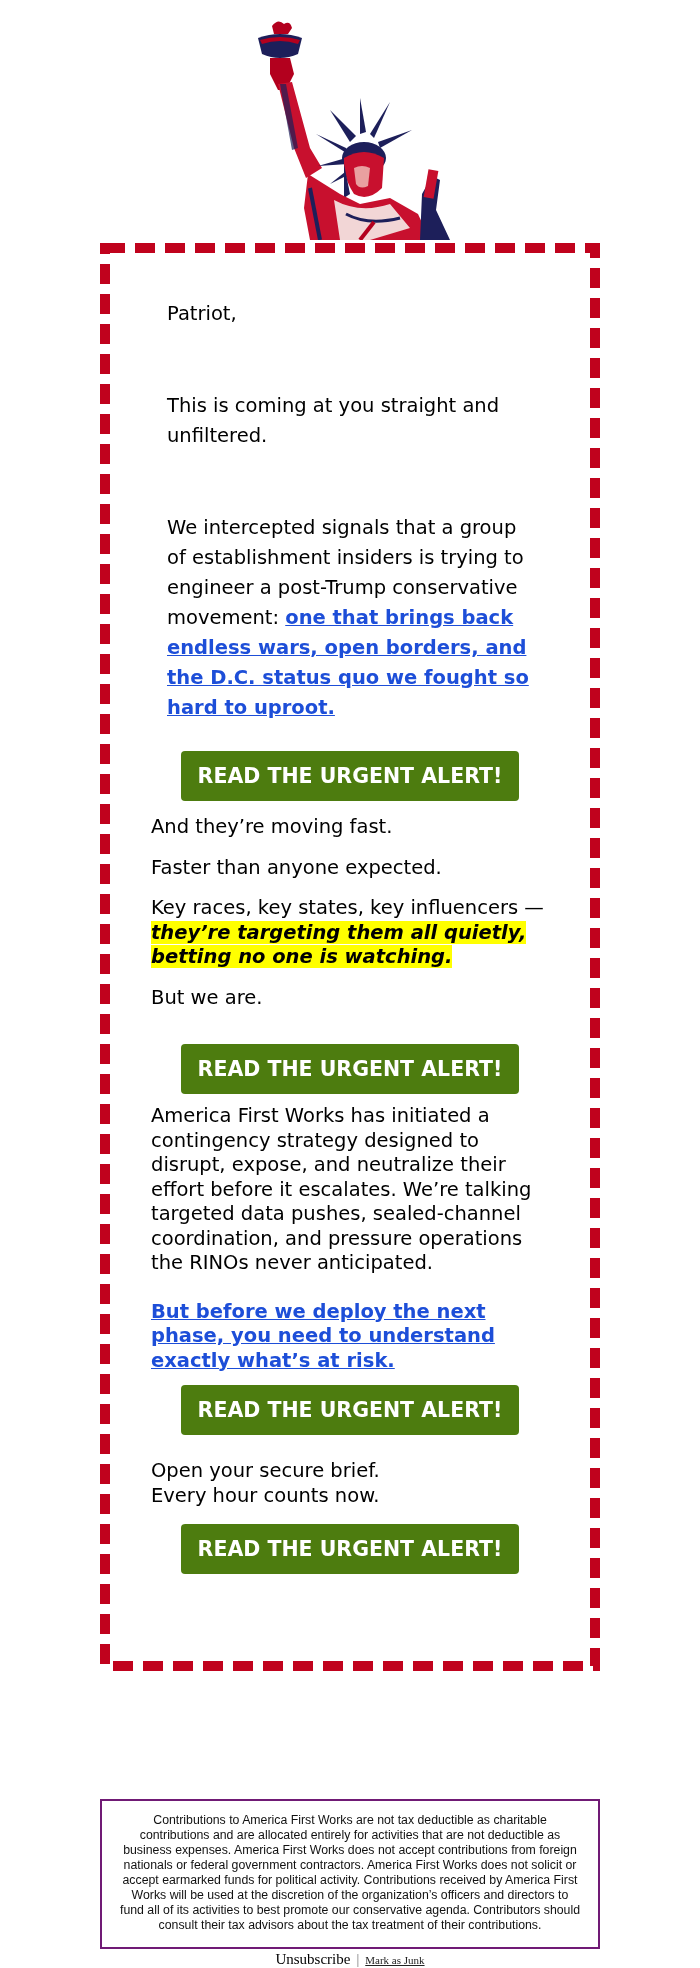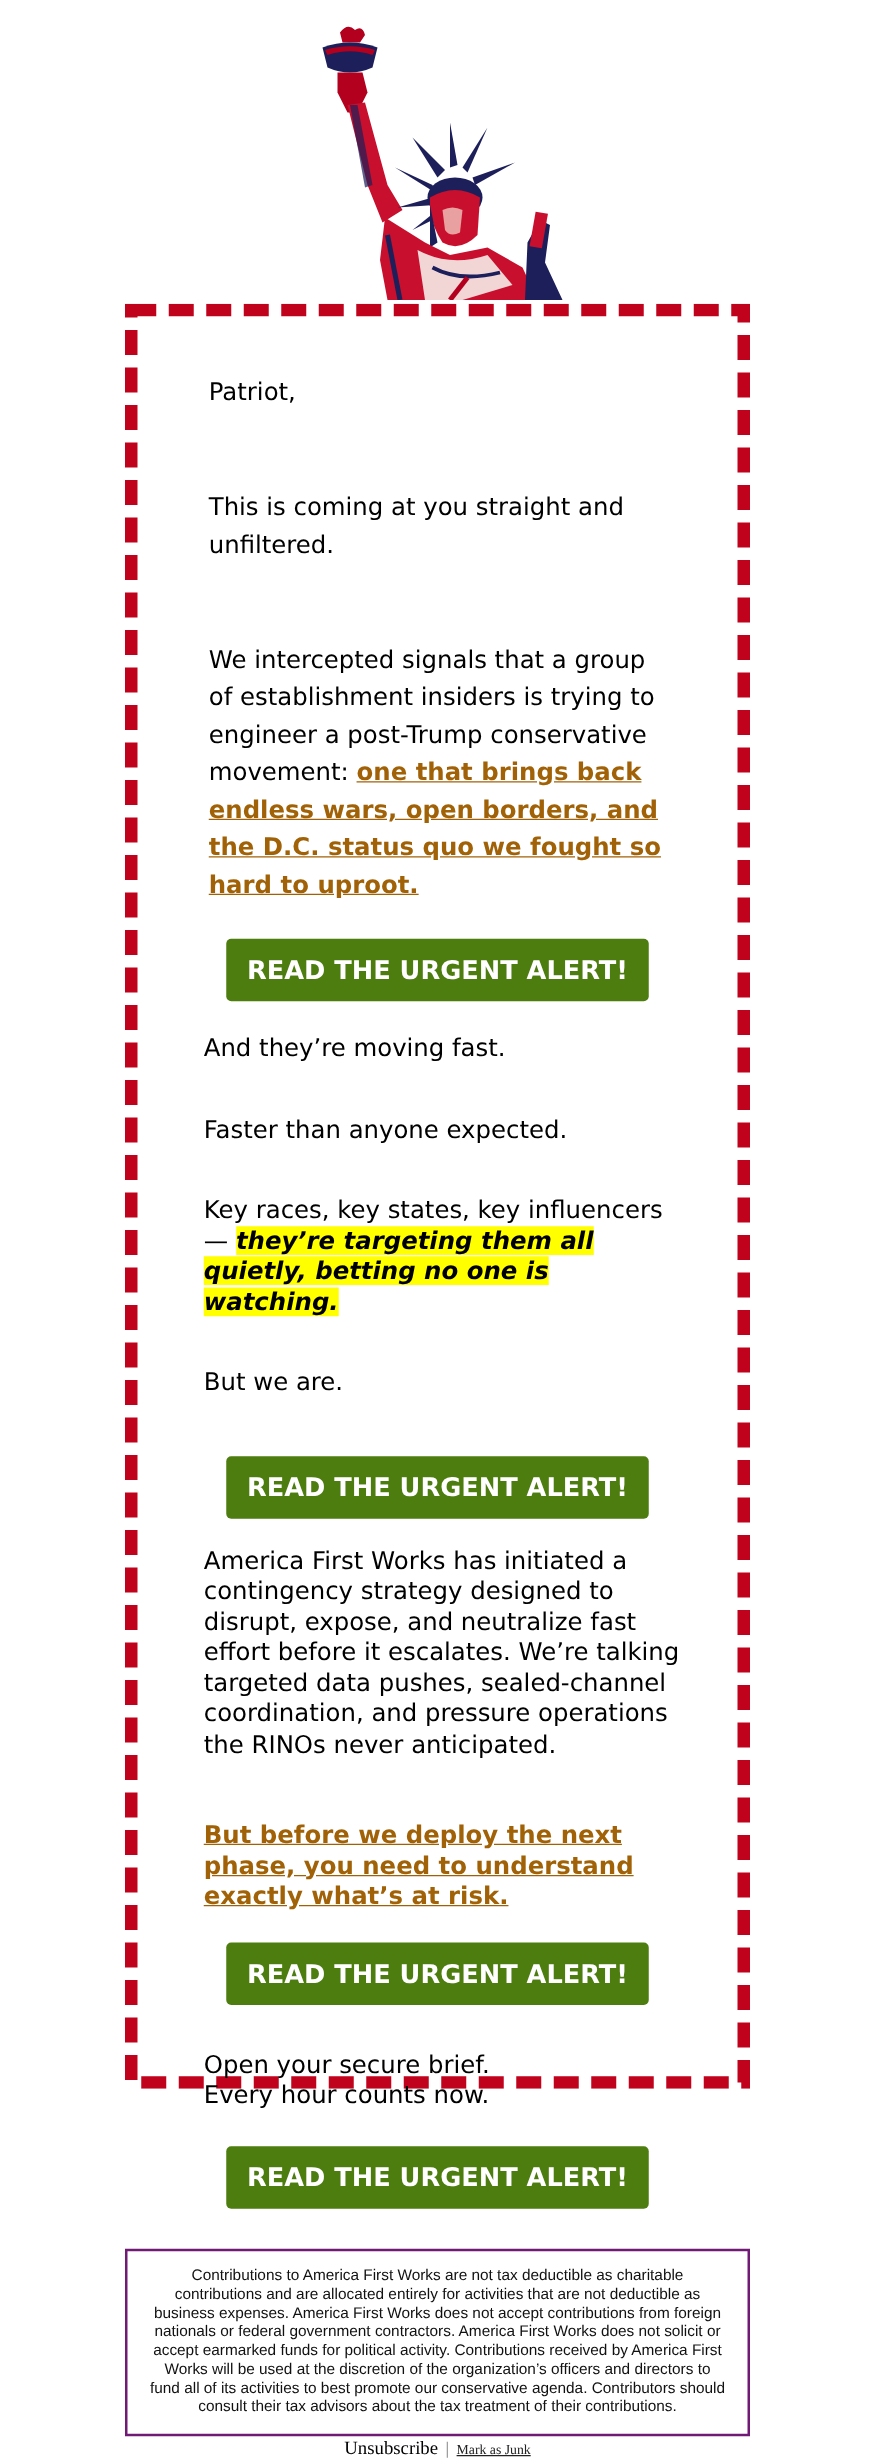--- a/index.html
+++ b/index.html
@@ -5,22 +5,22 @@
     html, body { margin: 0; padding: 0; background: #ffffff; }
     body { width: 700px; height: 1968px; position: relative; overflow: hidden; font-family: "DejaVu Sans", sans-serif; color: #000; }
     .hero { position: absolute; left: 250px; top: 18px; width: 230px; height: 222px; }
     .frame {
       position: absolute; left: 100px; top: 243px; width: 500px; height: 1428px;
       box-sizing: border-box;
     }
     .frame svg.border { position: absolute; left: 0; top: 0; }
     .content { position: absolute; left: 51px; top: 40px; width: 405px; font-size: 19.5px; }
     .p30 { line-height: 30px; margin: 16px; }
-    .p24 { line-height: 24.5px; margin: 12px; }
-    a.rlink { color: #a16207; font-weight: bold; }
+    .p24 { line-height: 24.5px; margin: 0; }
+    a.rlink { color: #1d4ed8; font-weight: bold; }
     .hl { background: #ffff00; font-weight: bold; font-style: italic; }
     .bi { font-weight: bold; font-style: italic; text-decoration: underline; }
     .btn {
       display: block; width: 338px; height: 50px; margin-left: 30px; box-sizing: border-box;
       background: #4d7c0f; color: #fff; border-radius: 4px; text-align: center;
       font-weight: bold; font-size: 20.5px; line-height: 50px; text-decoration: none;
     }
     .footer {
       position: absolute; left: 100px; top: 1799px; width: 500px; height: 150px; box-sizing: border-box;
       border: 2px solid #701a75; font-family: "Liberation Sans", sans-serif; font-size: 12.3px;
@@ -94,21 +94,21 @@
     <div style="height:16px"></div>
     <p class="p24"><span>Key races, key states, key influencers — </span><span class="hl">they’re targeting them all quietly, betting no one is watching.</span></p>
     <div style="height:16px"></div>
     <p class="p24">But we are.</p>
     <div style="height:16px"></div>
 
     <div style="height:18px"></div>
     <a class="btn" href="#">READ THE URGENT ALERT!</a>
     <div style="height:10px"></div>
 
-    <p class="p24">America First Works has initiated a contingency strategy designed to disrupt, expose, and neutralize fast effort before it escalates. We’re talking targeted data pushes, sealed-channel coordination, and pressure operations the RINOs never anticipated.</p>
+    <p class="p24">America First Works has initiated a contingency strategy designed to disrupt, expose, and neutralize their effort before it escalates. We’re talking targeted data pushes, sealed-channel coordination, and pressure operations the RINOs never anticipated.</p>
     <div style="height:24px"></div>
     <p class="p24"><a class="rlink" href="#">But before we deploy the next phase, you need to understand exactly what’s at risk.</a></p>
 
     <div style="height:12px"></div>
     <a class="btn" href="#">READ THE URGENT ALERT!</a>
     <div style="height:10px"></div>
 
     <div style="height:14px"></div>
     <p class="p24"><span>Open your secure brief.</span><br><span>Every hour counts now.</span></p>
 

